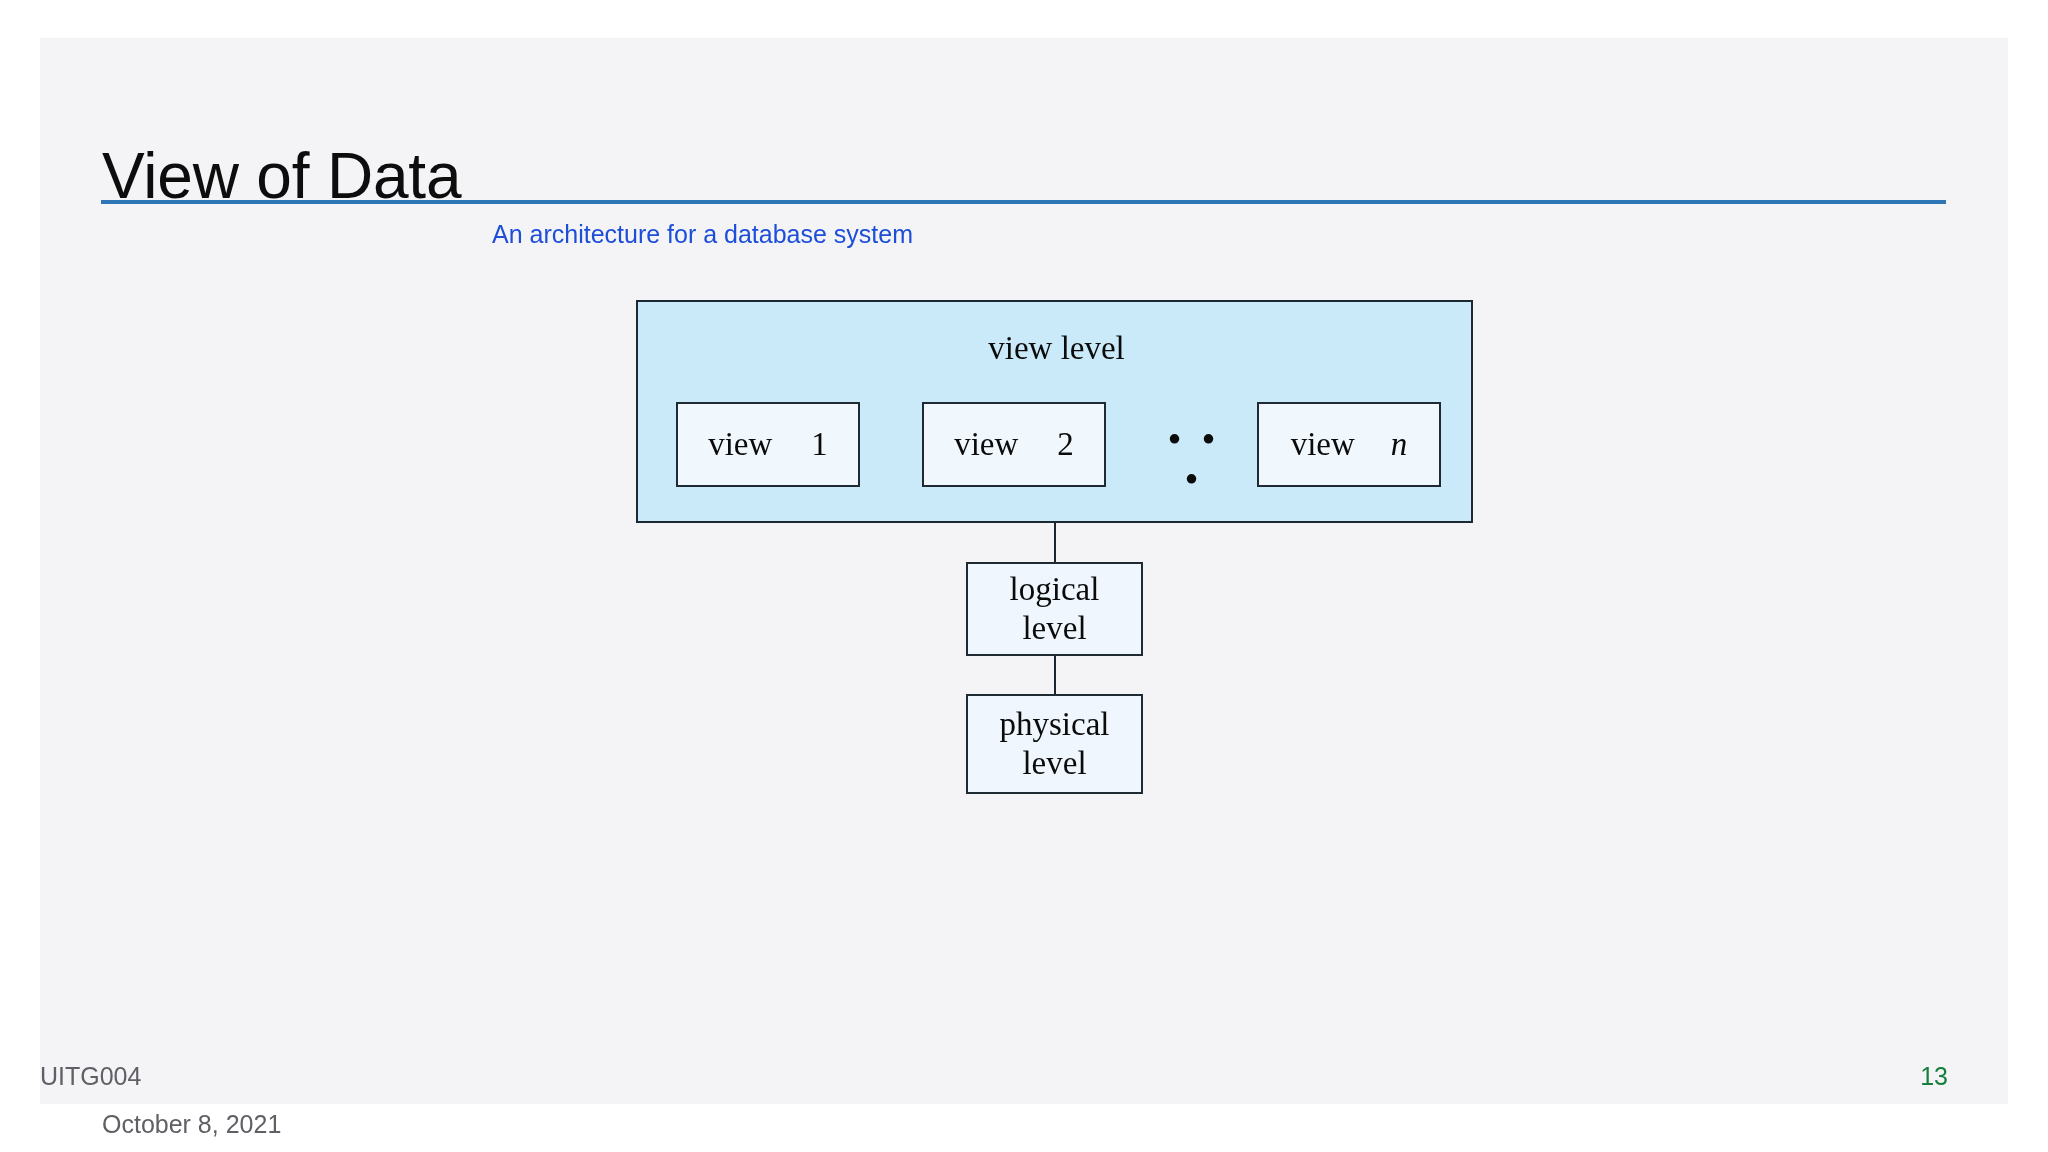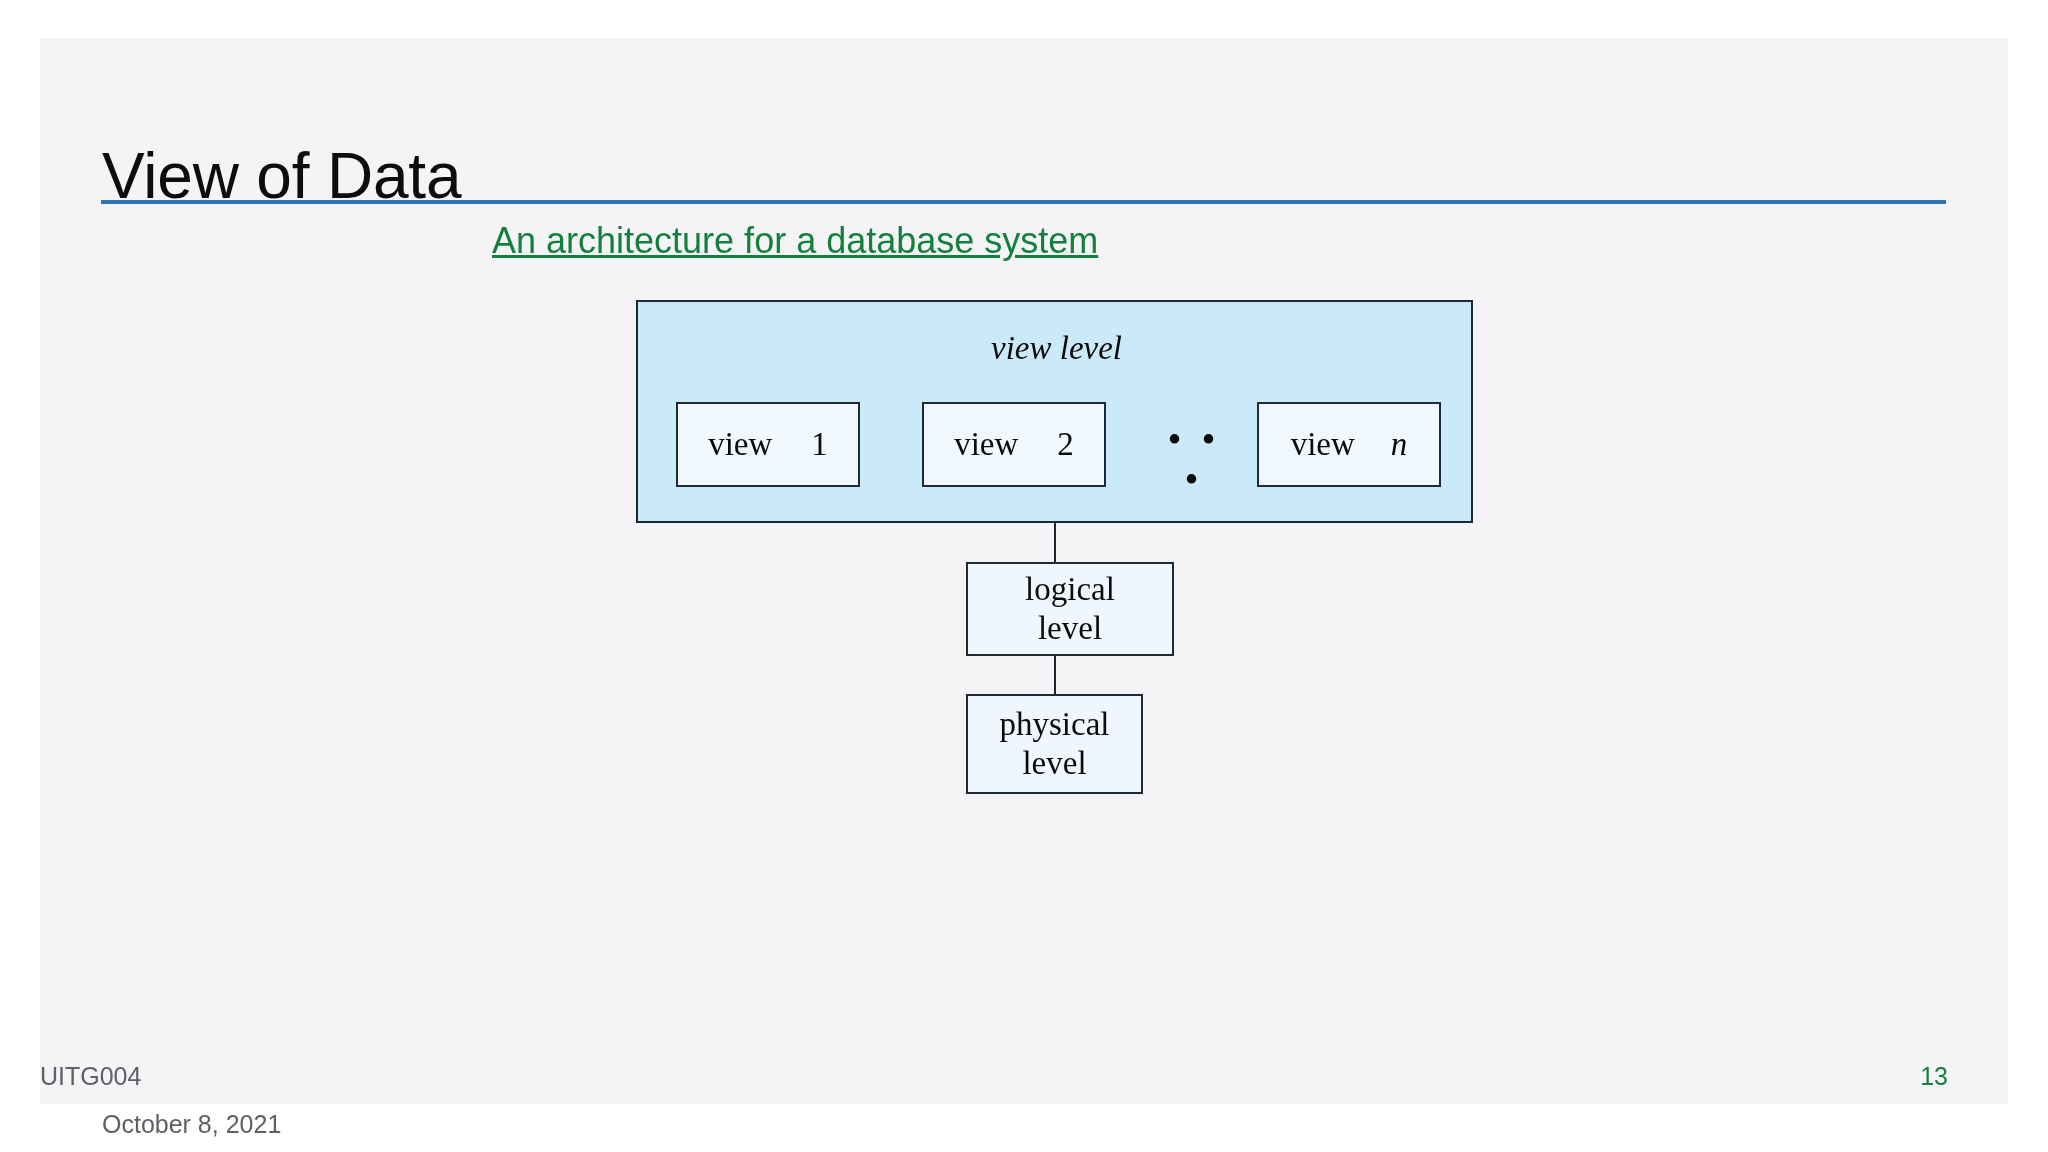--- a/index.html
+++ b/index.html
@@ -50,24 +50,23 @@
     width: 1845px;
     height: 4px;
     background: #2e75b6;
   }
 
   
   .subtitle {
     position: absolute;
     left: 452px;
     top: 182px;
-    font-size: 36px;
-    color: #15803d;
-    white-space: nowrap;
-    text-decoration: underline;
+    font-size: 25px;
+    color: #1d4ed8;
+    white-space: nowrap;
   }
 
   
   .diagram {
     position: absolute;
     left: 0;
     top: 0;
     width: 1968px;
     height: 1066px;
   }
@@ -85,21 +84,20 @@
 
   .view-level-label {
     position: absolute;
     left: 0;
     top: 28px;
     width: 837px;
     text-align: center;
     font-family: "Liberation Serif", serif;
     font-size: 33px;
     color: #0b0b0b;
-    font-style: italic;
   }
 
   .view-row {
     position: absolute;
     left: 0;
     top: 100px;
     width: 837px;
     height: 92px;
   }
 
@@ -154,21 +152,21 @@
     font-family: "Liberation Serif", serif;
     font-size: 33px;
     line-height: 1.18;
     color: #0b0b0b;
     text-align: center;
   }
 
   .level-box.logical {
     left: 926px;
     top: 524px;
-    width: 208px;
+    width: 177px;
     height: 94px;
   }
 
   .level-box.physical {
     left: 926px;
     top: 656px;
     width: 177px;
     height: 100px;
     text-align: right;
   }

